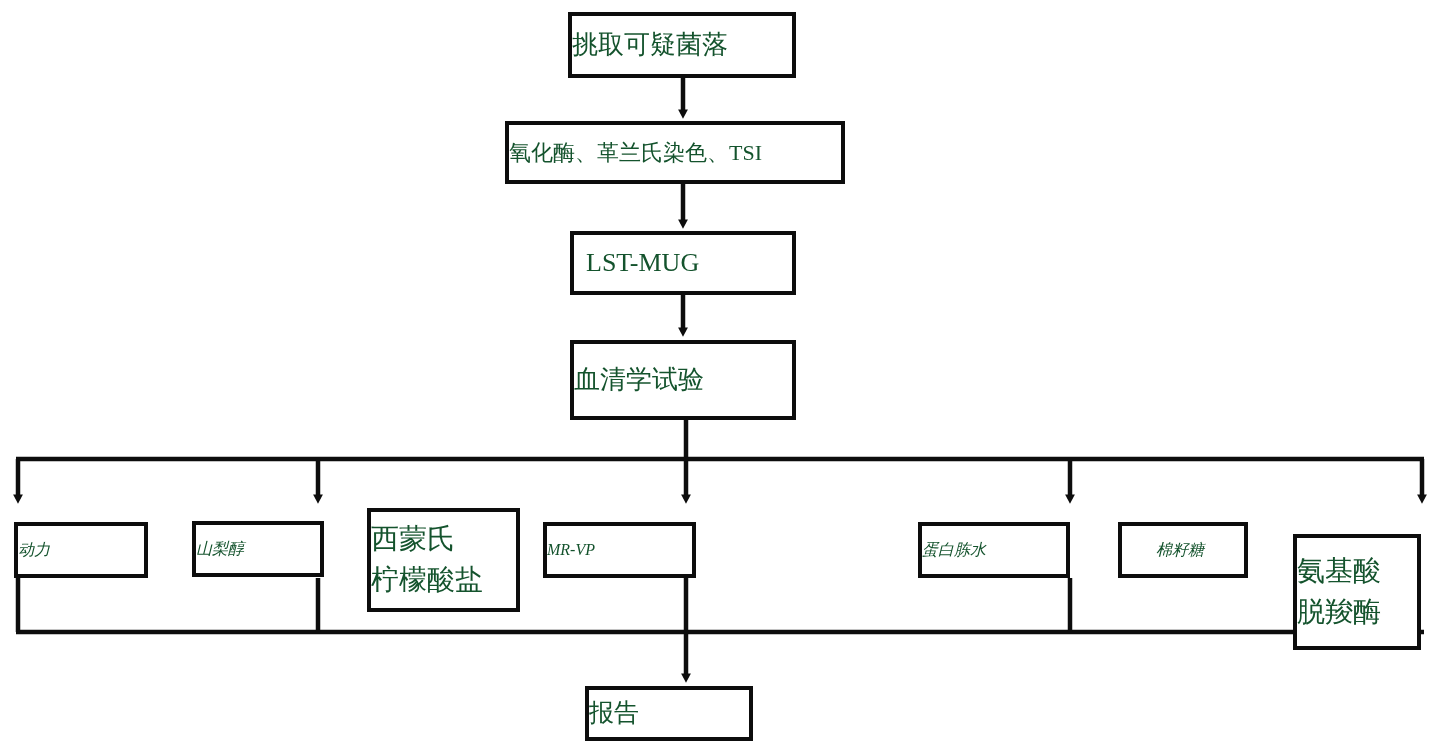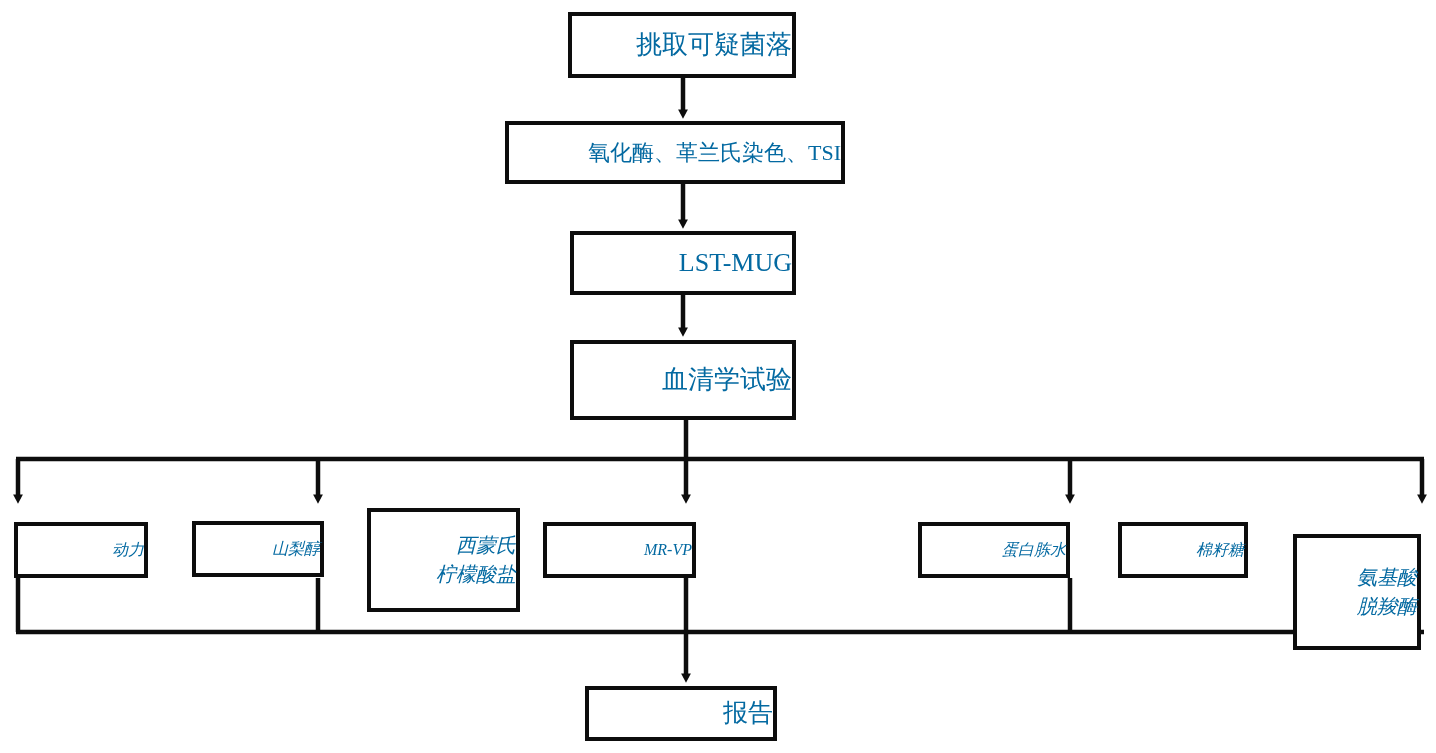--- a/index.html
+++ b/index.html
@@ -24,35 +24,35 @@
     height: 753px;
     pointer-events: none;
   }
   .node {
     position: absolute;
     box-sizing: border-box;
     background: #ffffff;
     border: 4px solid #0d0d0d;
     display: flex;
     flex-direction: column;
-    align-items: flex-end;
+    align-items: flex-start;
     justify-content: center;
-    color: #0369a1;
+    color: #14532d;
     text-align: center;
     line-height: 1.45;
     z-index: 3;
   }
   .node .ln {
     display: block;
     white-space: nowrap;
   }
   .t-main   { font-size: 26px; }
   .t-wide   { font-size: 22px; }
   .t-leaf   { font-size: 16px; font-style: italic; }
-  .t-leaf2  { font-size: 20px; font-style: italic; }
+  .t-leaf2  { font-size: 28px; }
   .t-report { font-size: 25px; }
 </style>
 </head>
 <body>
 
 <div id="stage">
 
   <svg class="wires" viewBox="0 0 1436 753">
     <defs>
       <marker id="arrowhead" markerWidth="11" markerHeight="11" refX="4.6" refY="5.2" orient="auto" markerUnits="userSpaceOnUse">
@@ -131,17 +131,17 @@
 
   <div class="node t-leaf" style="left:1118px; top:522px; width:130px; height:56px;padding-left:34px;">
     <span class="ln">棉籽糖</span>
   </div>
 
   <div class="node t-leaf2" style="left:1293px; top:534px; width:128px; height:116px;">
     <span class="ln">氨基酸</span>
     <span class="ln">脱羧酶</span>
   </div>
 
-  <div class="node t-report" style="left:585px; top:686px; width:192px; height:55px;">
+  <div class="node t-report" style="left:585px; top:686px; width:168px; height:55px;">
     <span class="ln">报告</span>
   </div>
 
 </div>
 
 </body></html>

